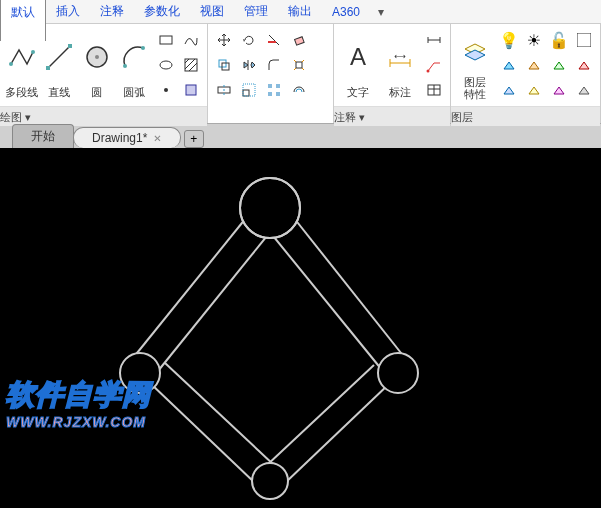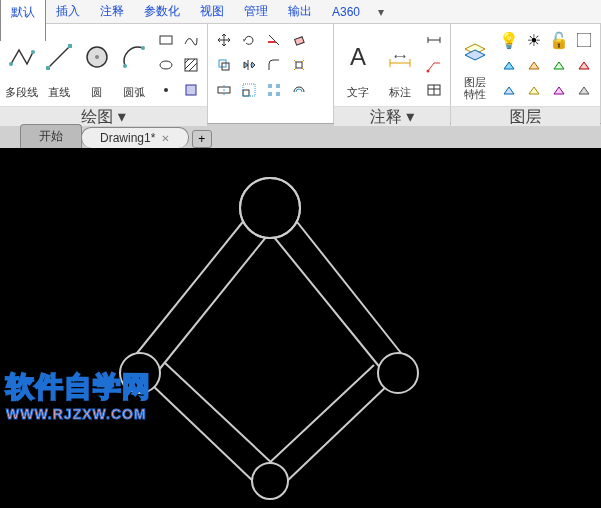--- a/index.html
+++ b/index.html
@@ -5,34 +5,34 @@
 * { margin: 0; padding: 0; box-sizing: border-box; font-family: "Microsoft YaHei", sans-serif; }
 body { width: 601px; height: 508px; background: #f0f0f0; overflow: hidden; }
 .menubar { height: 24px; background: #f5f5f5; display: flex; align-items: center; font-size: 12px; border-bottom: 1px solid #ccc; }
 .menubar .tab { padding: 20px 10px; cursor: pointer; color: #1d4ed8; }
 .menubar .tab.active { background: #fff; border: 1px solid #888; border-bottom: none; }
 .menubar .spacer { flex: 1; }
 .menubar .dd { padding: 3px 8px; color: #555; }
 .ribbon { display: flex; background: #fff; border-bottom: 1px solid #aaa; height: 100px; }
 .panel { border-right: 1px solid #ccc; display: flex; flex-direction: column; }
 .panel-body { flex: 1; display: flex; align-items: flex-start; padding: 4px; gap: 2px; }
-.panel-title { height: 20px; background: #e8e8e8; font-size: 16px; text-align: center; line-height: 20px; color: #444; border-top: 1px solid #ddd; }
+.panel-title { height: 20px; background: #e8e8e8; font-size: 11px; line-height: 20px; color: #444; border-top: 1px solid #ddd; }
 .big-btn { display: flex; flex-direction: column; align-items: center; justify-content: flex-end; width: 40px; height: 72px; font-size: 11px; color: #333; cursor: pointer; }
 .big-btn .ico { flex: 1; display: flex; align-items: center; justify-content: center; }
 .icon-grid { display: grid; grid-template-columns: repeat(3, 24px); grid-auto-rows: 24px; gap: 1px; }
 .icon-grid.c4 { grid-template-columns: repeat(4, 24px); }
 .icon-grid.c2 { grid-template-columns: repeat(2, 24px); }
 .small-ico { width: 24px; height: 24px; display: flex; align-items: center; justify-content: center; cursor: pointer; }
-.doc-tabs { height: 24px; background: #d0d0d0; display: flex; align-items: flex-end; font-size: 12px; padding-left: 20px; gap: 0; }
+.doc-tabs { height: 24px; background: #d0d0d0; display: flex; align-items: flex-end; font-size: 12px; padding-left: 12px; gap: 0; }
 .doc-tab { padding: 3px 18px; background: #bbb; border: 1px solid #888; border-bottom: none; border-radius: 4px 4px 0 0; margin-right: -1px; color: #333; cursor: pointer; position: relative; }
 .doc-tab.active { background: #eee; border-radius: 10px; }
 .doc-tab .close { margin-left: 6px; color: #888; font-size: 10px; }
 .plus-tab { width: 20px; height: 18px; background: #ccc; border: 1px solid #888; border-radius: 3px; display: flex; align-items: center; justify-content: center; margin-left: 4px; font-size: 12px; cursor: pointer; }
 .canvas { width: 601px; height: 360px; background: #000; position: relative; }
-.watermark { position: absolute; left: 6px; bottom: 86px; }
+.watermark { position: absolute; left: 6px; bottom: 78px; font-style: italic; }
 .watermark .main { font-size: 28px; font-weight: bold; color: #fff; -webkit-text-stroke: 2px #1e6fd4; letter-spacing: 1px; }
 .watermark .url { font-size: 14px; font-weight: bold; color: #fca5a5; -webkit-text-stroke: 1px #1e6fd4; letter-spacing: 1px; }
 svg { display: block; }
 </style>
 </head>
 <body>
 
 <div class="menubar">
   <span class="tab active">默认</span>
   <span class="tab">插入</span>

